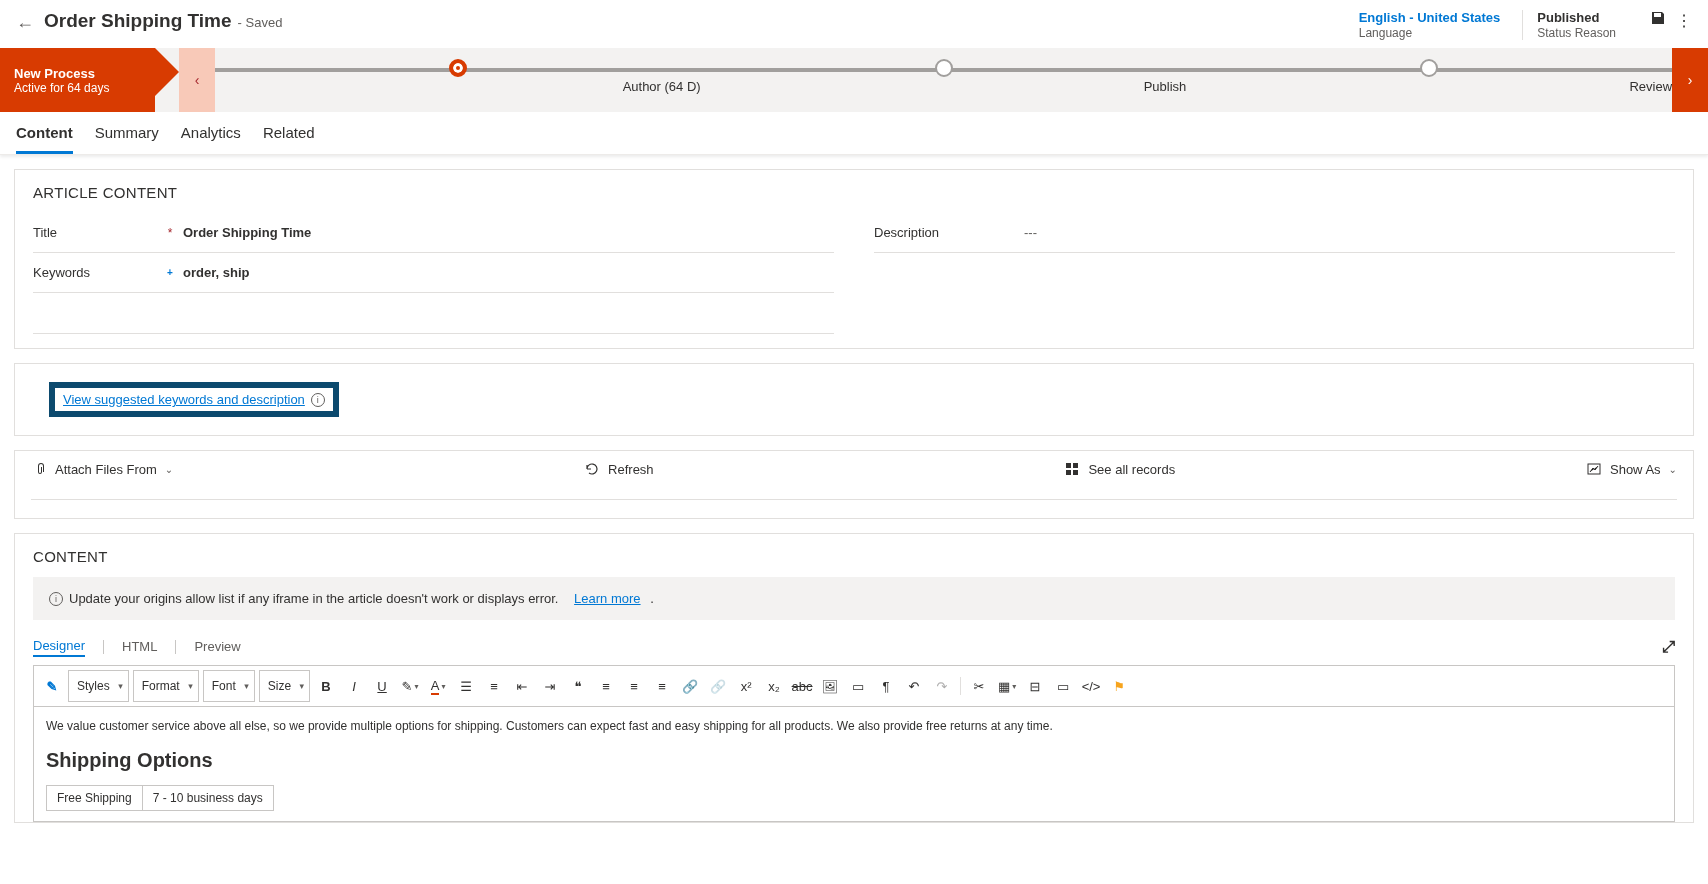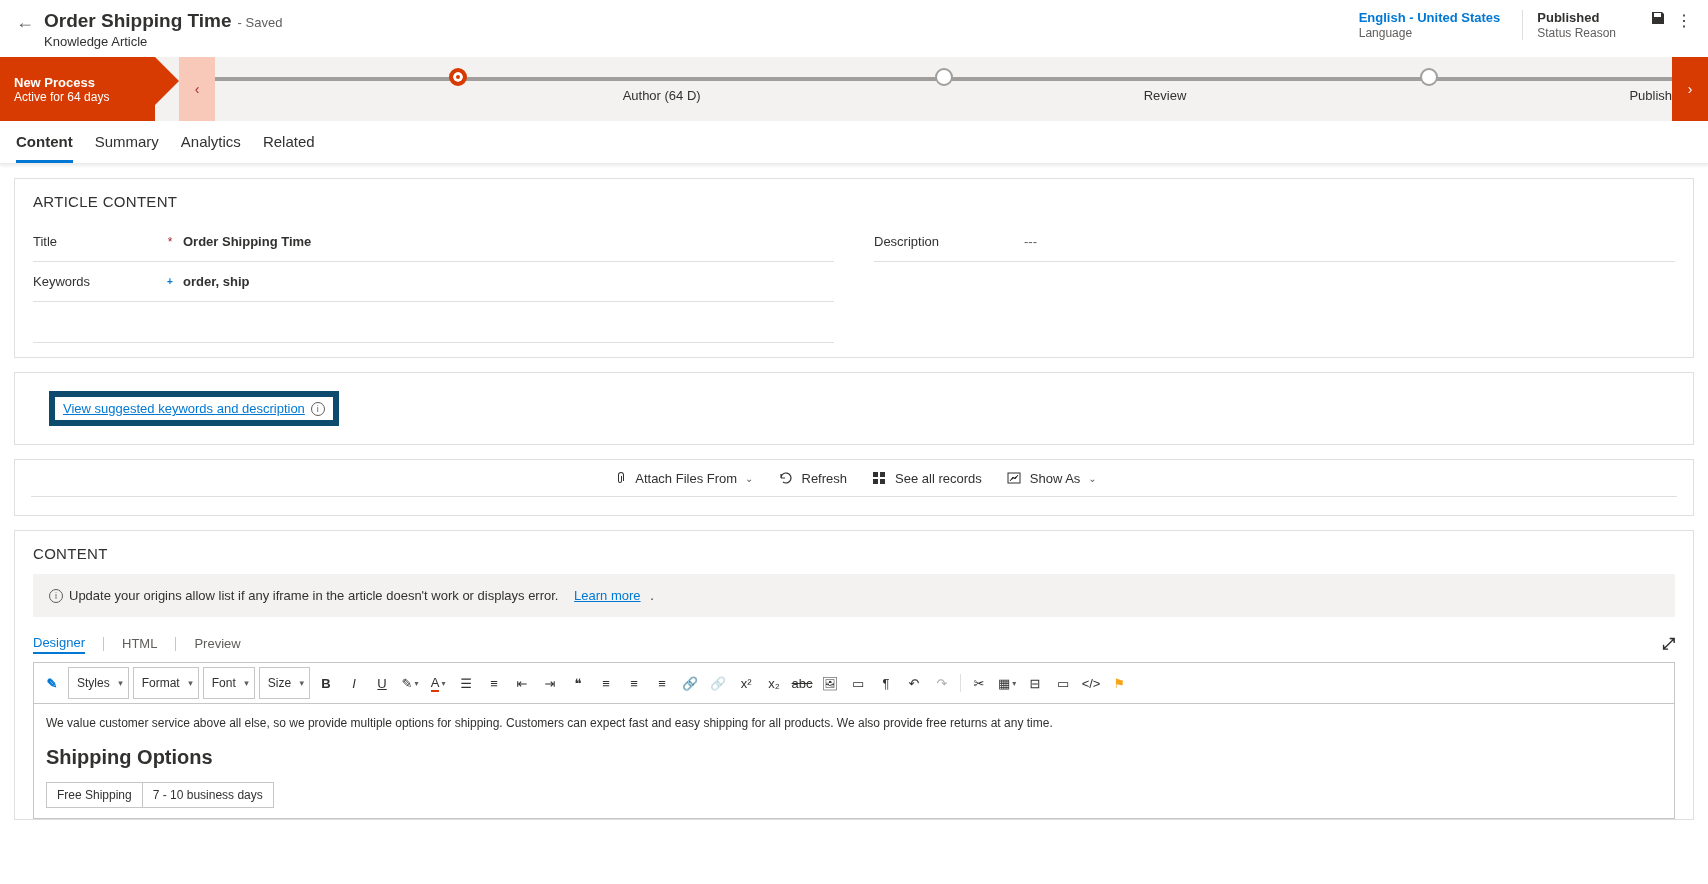--- a/index.html
+++ b/index.html
@@ -63,21 +63,21 @@
   .trailing-line { border-bottom: 1px solid #e1dfdd; margin-top: 40px; }
   
   
   .suggest-container { border: 1px solid #e1dfdd; padding: 18px 34px; margin-bottom: 14px; }
   .suggest-highlight { display: inline-flex; align-items: center; gap: 6px; border: 6px solid #0c4a6e; padding: 4px 8px; }
   .suggest-link { color: #0078d4; text-decoration: underline; font-size: 13px; cursor: pointer; }
   .info-icon-circle { width: 14px; height: 14px; border: 1px solid #605e5c; border-radius: 50%; display: inline-flex; align-items: center; justify-content: center; font-size: 9px; color: #605e5c; }
   
   
   .action-bar { border: 1px solid #e1dfdd; padding: 10px 16px 18px; margin-bottom: 14px; }
-  .action-row { display: flex; justify-content: center; gap: 24px; align-items: center; padding-bottom: 10px; border-bottom: 1px solid #e1dfdd; }
+  .action-row { display: flex; justify-content: space-between; gap: 24px; align-items: center; padding-bottom: 22px; border-bottom: 1px solid #e1dfdd; }
   .action-item { display: inline-flex; align-items: center; gap: 8px; font-size: 13px; cursor: pointer; }
   .chev { font-size: 10px; color: #605e5c; }
   
   
   .content-section { border: 1px solid #e1dfdd; padding: 14px 18px 0; }
   .info-banner { background: #f3f2f1; padding: 14px 16px; font-size: 13px; display: flex; align-items: center; gap: 6px; margin: 8px 0 16px; }
   .info-banner .learn-more { color: #0078d4; text-decoration: underline; cursor: pointer; }
   
   .editor-tabs { display: flex; align-items: center; gap: 4px; margin-bottom: 8px; }
   .editor-tab { font-size: 13px; padding: 2px 0; margin-right: 14px; cursor: pointer; color: #605e5c; }
@@ -106,21 +106,20 @@
 </head>
 <body>
 
 <div class="header">
   <span class="back-arrow">←</span>
   <div class="header-title-block">
     <div class="header-title-row">
       <span class="header-title">Order Shipping Time</span>
       <span class="saved-badge">- Saved</span>
     </div>
-    <div class="header-subtitle">Knowledge Article</div>
   </div>
   <div class="header-right">
     <div class="header-meta">
       <div class="meta-value link">English - United States</div>
       <div class="meta-label">Language</div>
     </div>
     <div class="header-meta">
       <div class="meta-value">Published</div>
       <div class="meta-label">Status Reason</div>
     </div>
@@ -142,25 +141,25 @@
   </div>
   <div class="process-nav left">‹</div>
   <div class="process-stages">
     <div class="process-line"></div>
     <div class="stage active">
       <div class="stage-node"></div>
       <div class="stage-label">Author  (64 D)</div>
     </div>
     <div class="stage">
       <div class="stage-node"></div>
-      <div class="stage-label">Review</div>
+      <div class="stage-label">Publish</div>
     </div>
     <div class="stage">
       <div class="stage-node"></div>
-      <div class="stage-label">Publish</div>
+      <div class="stage-label">Review</div>
     </div>
   </div>
   <div class="process-nav right">›</div>
 </div>
 
 <div class="tabs">
   <div class="tab active">Content</div>
   <div class="tab">Summary</div>
   <div class="tab">Analytics</div>
   <div class="tab">Related</div>

